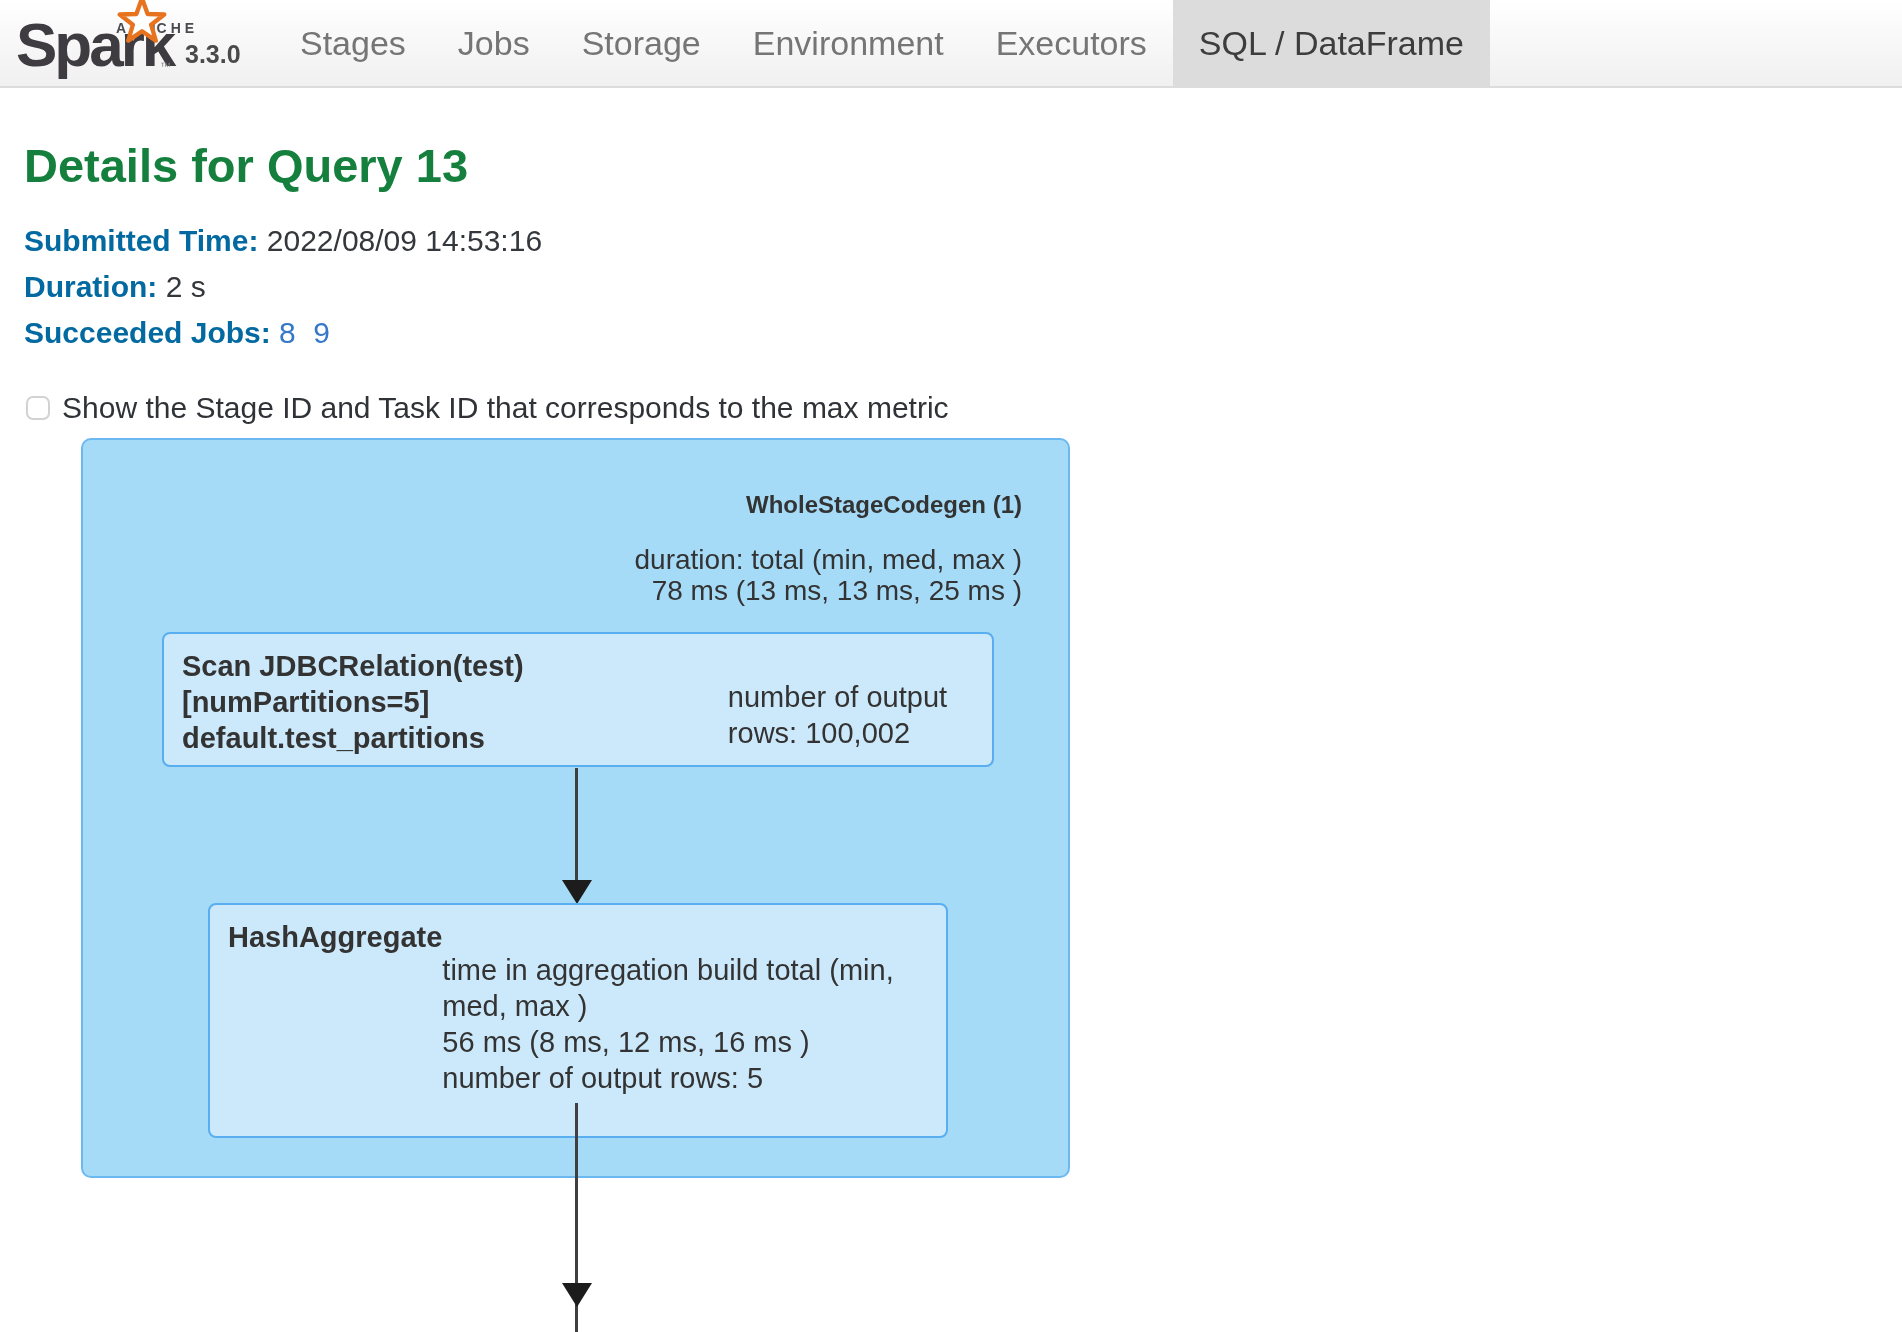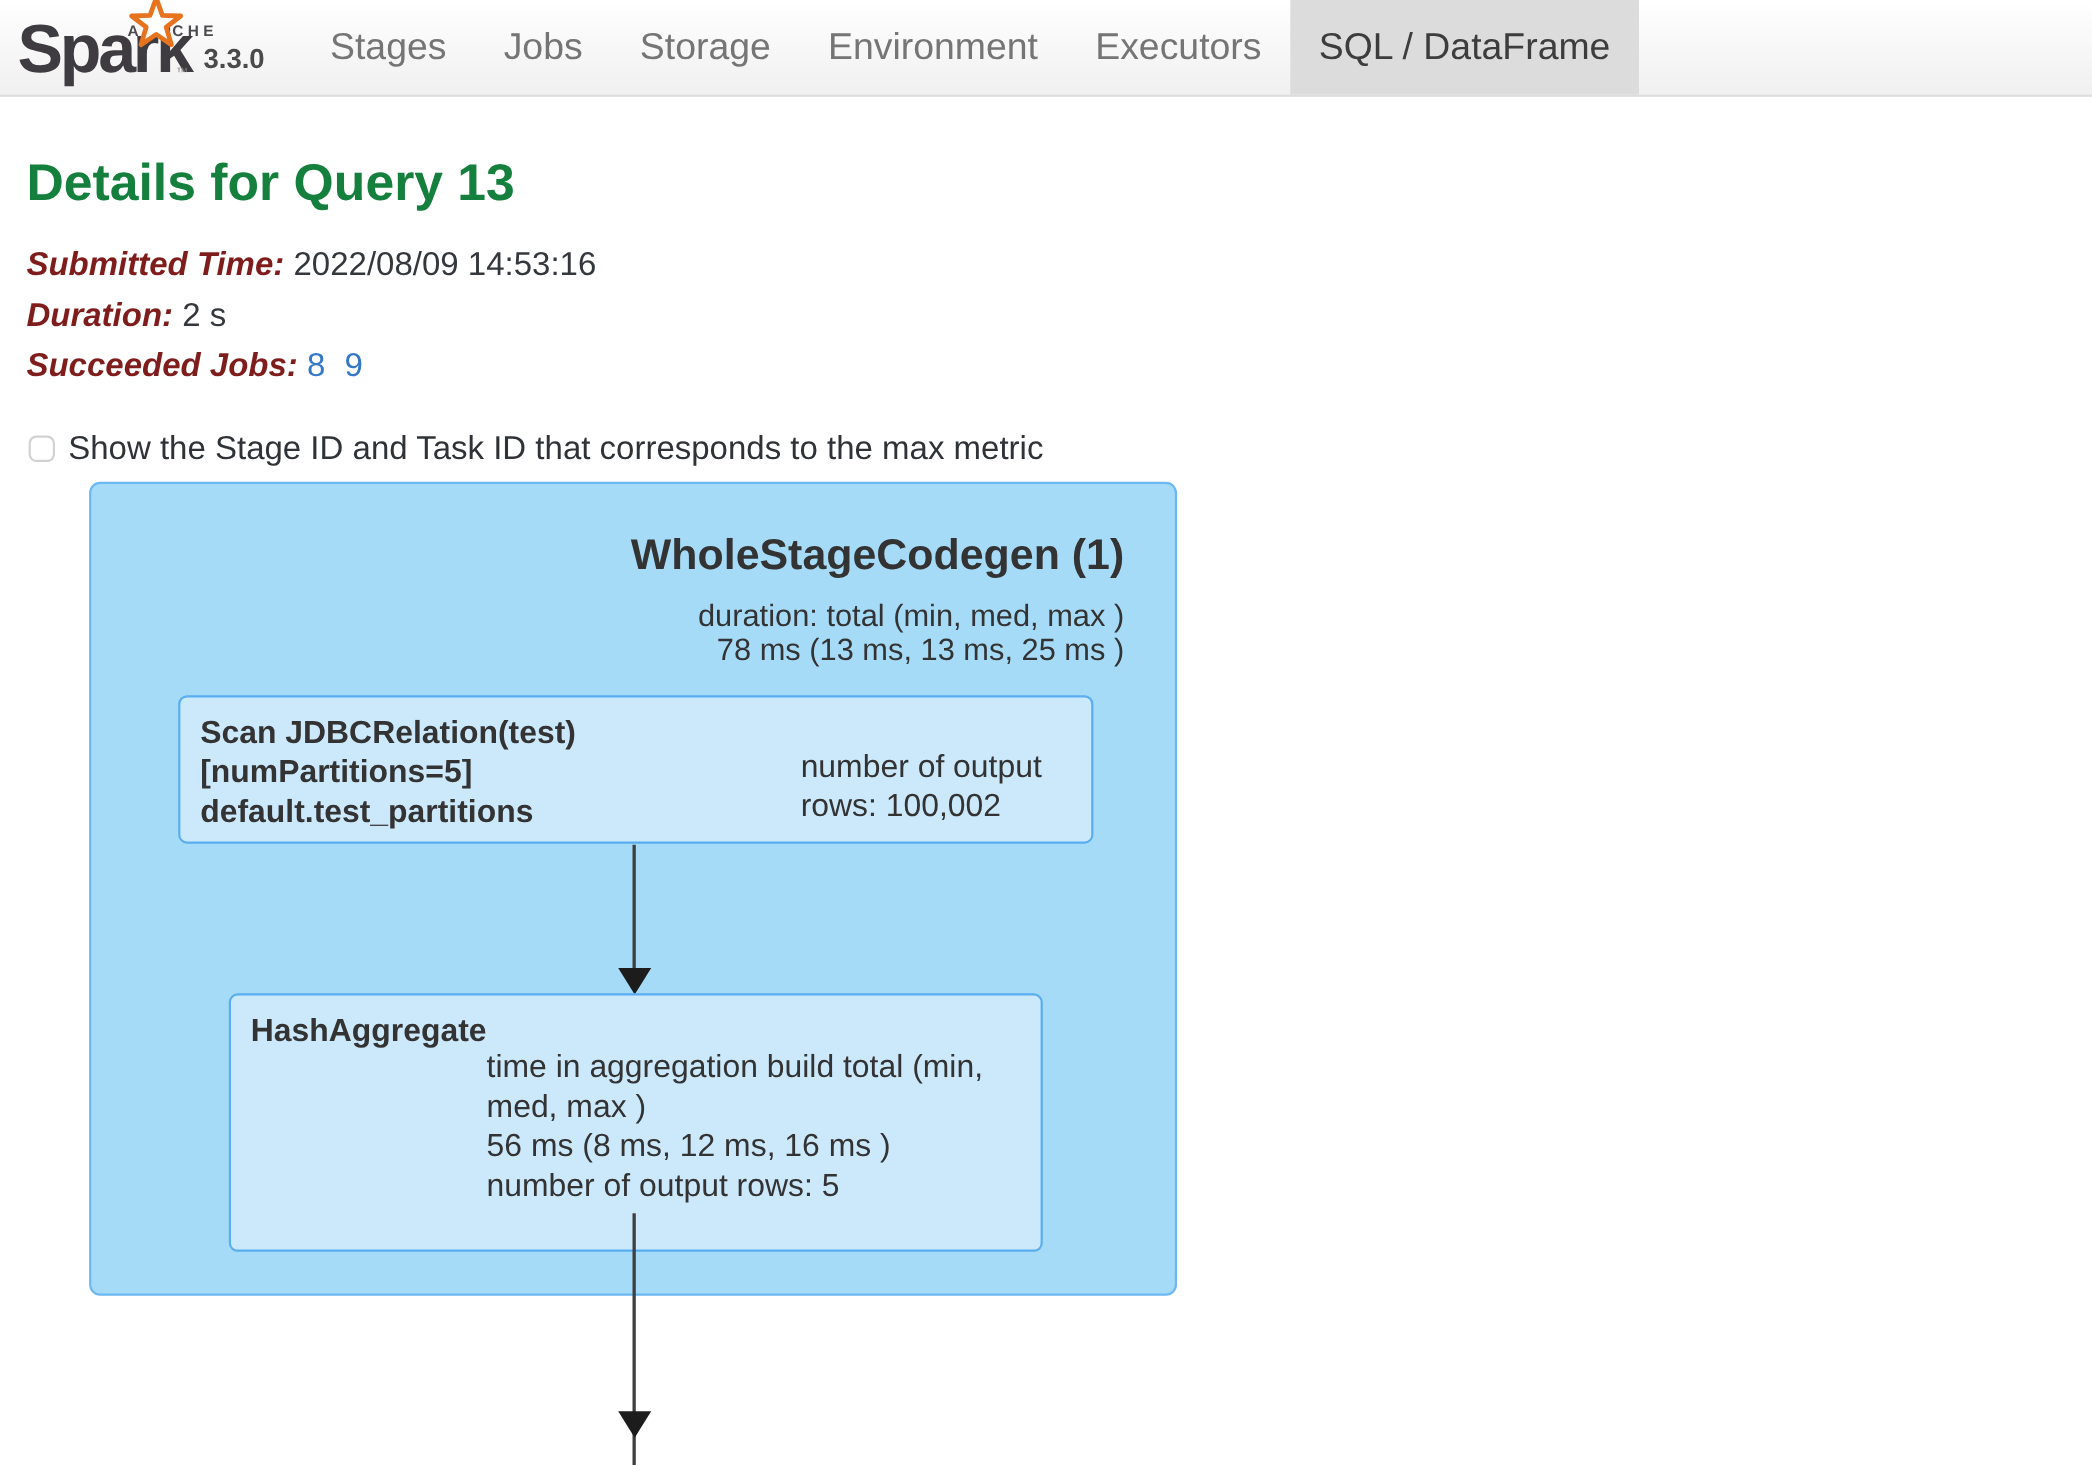--- a/index.html
+++ b/index.html
@@ -48,21 +48,21 @@
   }
 
   
   .content { padding: 0 0 0 24px; }
   .page-title {
     margin: 50px 0 0 0;
     font-size: 47px; font-weight: bold; color: #15803d; letter-spacing: 0;
   }
   .meta { margin-top: 32px; font-size: 30px; }
   .meta-row { margin: 0 0 14px 0; line-height: 32px; }
-  .meta-row strong { color: #7f1d1d; font-style: italic; }
+  .meta-row strong { color: #0369a1; }
   .job-link { color: var(--accent-link, #3578c8); text-decoration: none; cursor: pointer; }
   .job-link + .job-link { margin-left: 9px; }
 
   .checkbox-row {
     margin-top: 42px; display: flex; align-items: center; font-size: 30px; color: #2f3236;
   }
   .cb {
     appearance: none; -webkit-appearance: none;
     width: 24px; height: 24px; margin: 0 12px 0 2px;
     border: 2px solid #d2d2d2; border-radius: 7px; background: #fff; cursor: pointer;
@@ -72,21 +72,21 @@
   .dag { position: relative; width: 1902px; height: 882px; margin-top: 0; }
   .cluster {
     position: absolute; left: 57px; top: 13px; width: 989px; height: 740px;
     background: var(--cluster-fill, #a6dbf8);
     border: 2px solid var(--cluster-stroke, #6cb9f1);
     border-radius: 10px;
   }
   .cluster-label {
     position: absolute; top: 48px; right: 46px; text-align: right; color: #333;
   }
-  .cluster-title { font-size: 39px; font-weight: bold; line-height: 34px; }
+  .cluster-title { font-size: 24px; font-weight: bold; line-height: 34px; }
   .cluster-metrics { margin-top: 22px; font-size: 28px; line-height: 31px; }
 
   .plan-node {
     position: absolute;
     background: var(--node-fill, #cce9fb);
     border: 2px solid var(--node-stroke, #58aeef);
     border-radius: 8px;
     padding: 14px 18px;
     color: #333; display: flex; flex-direction: row;
   }

